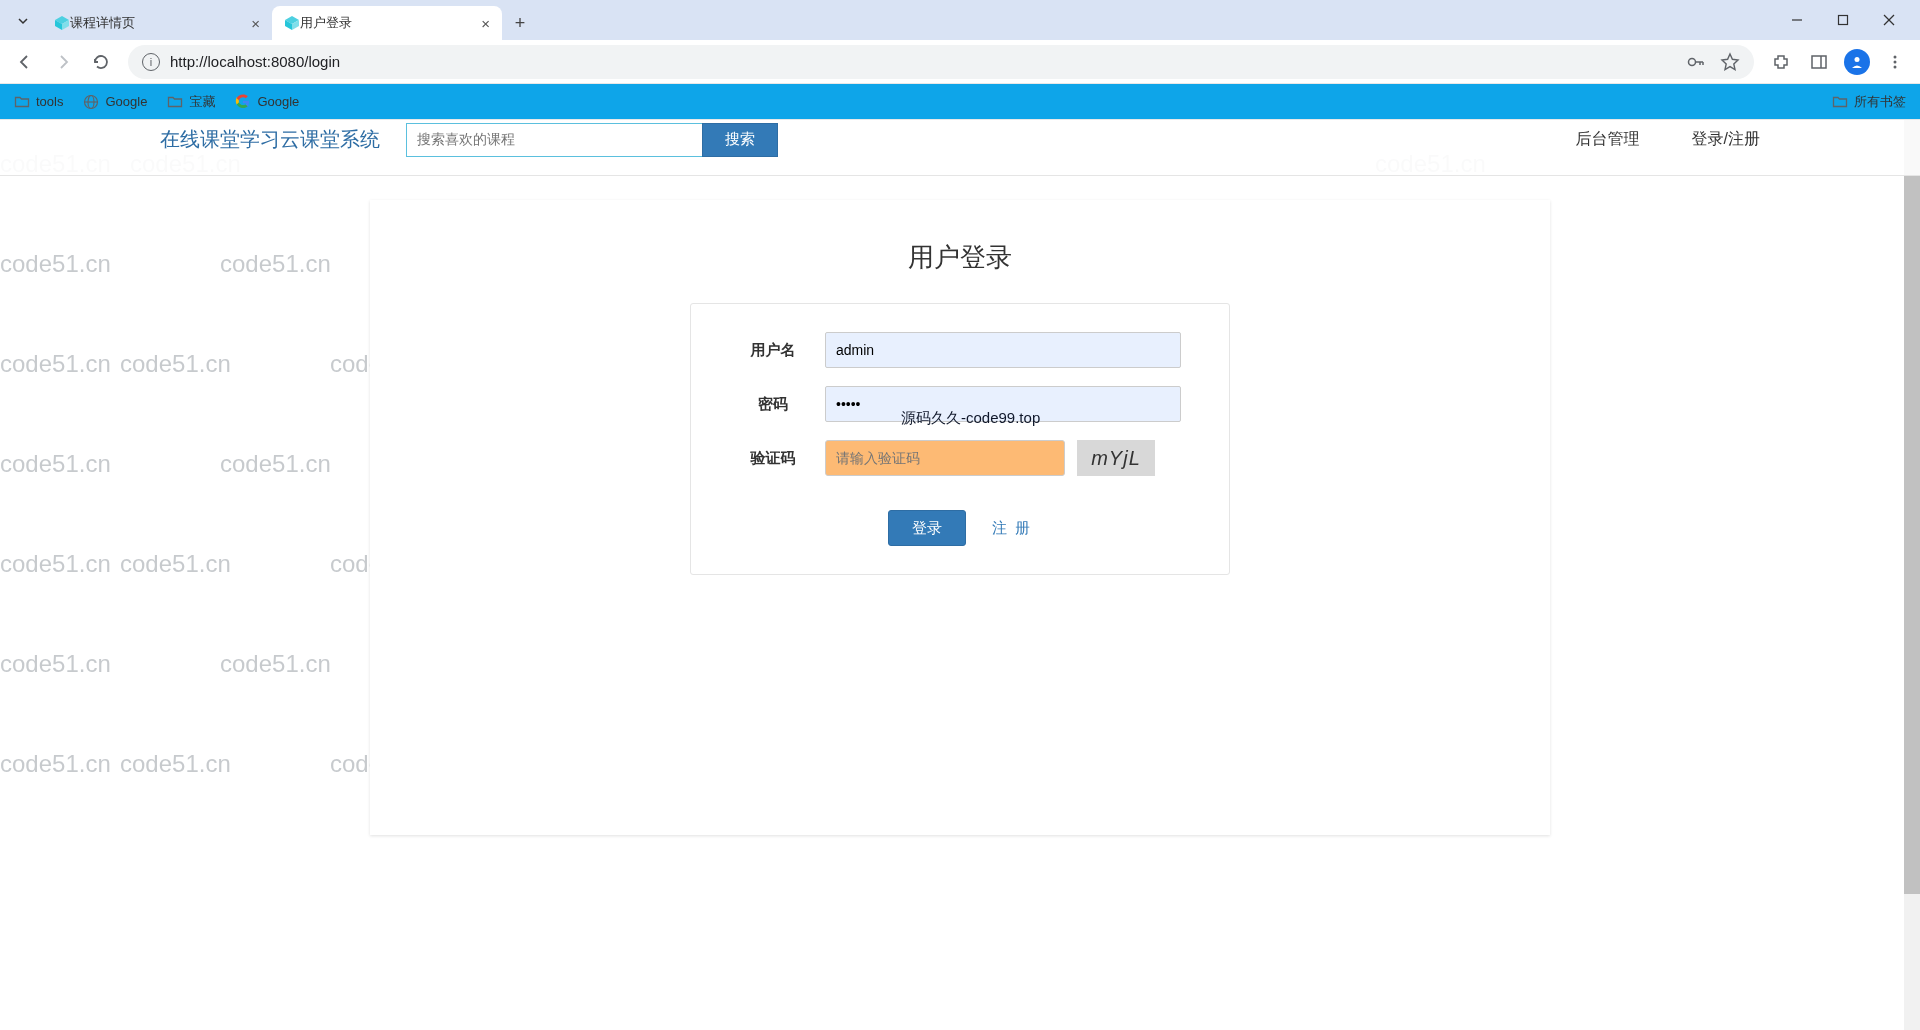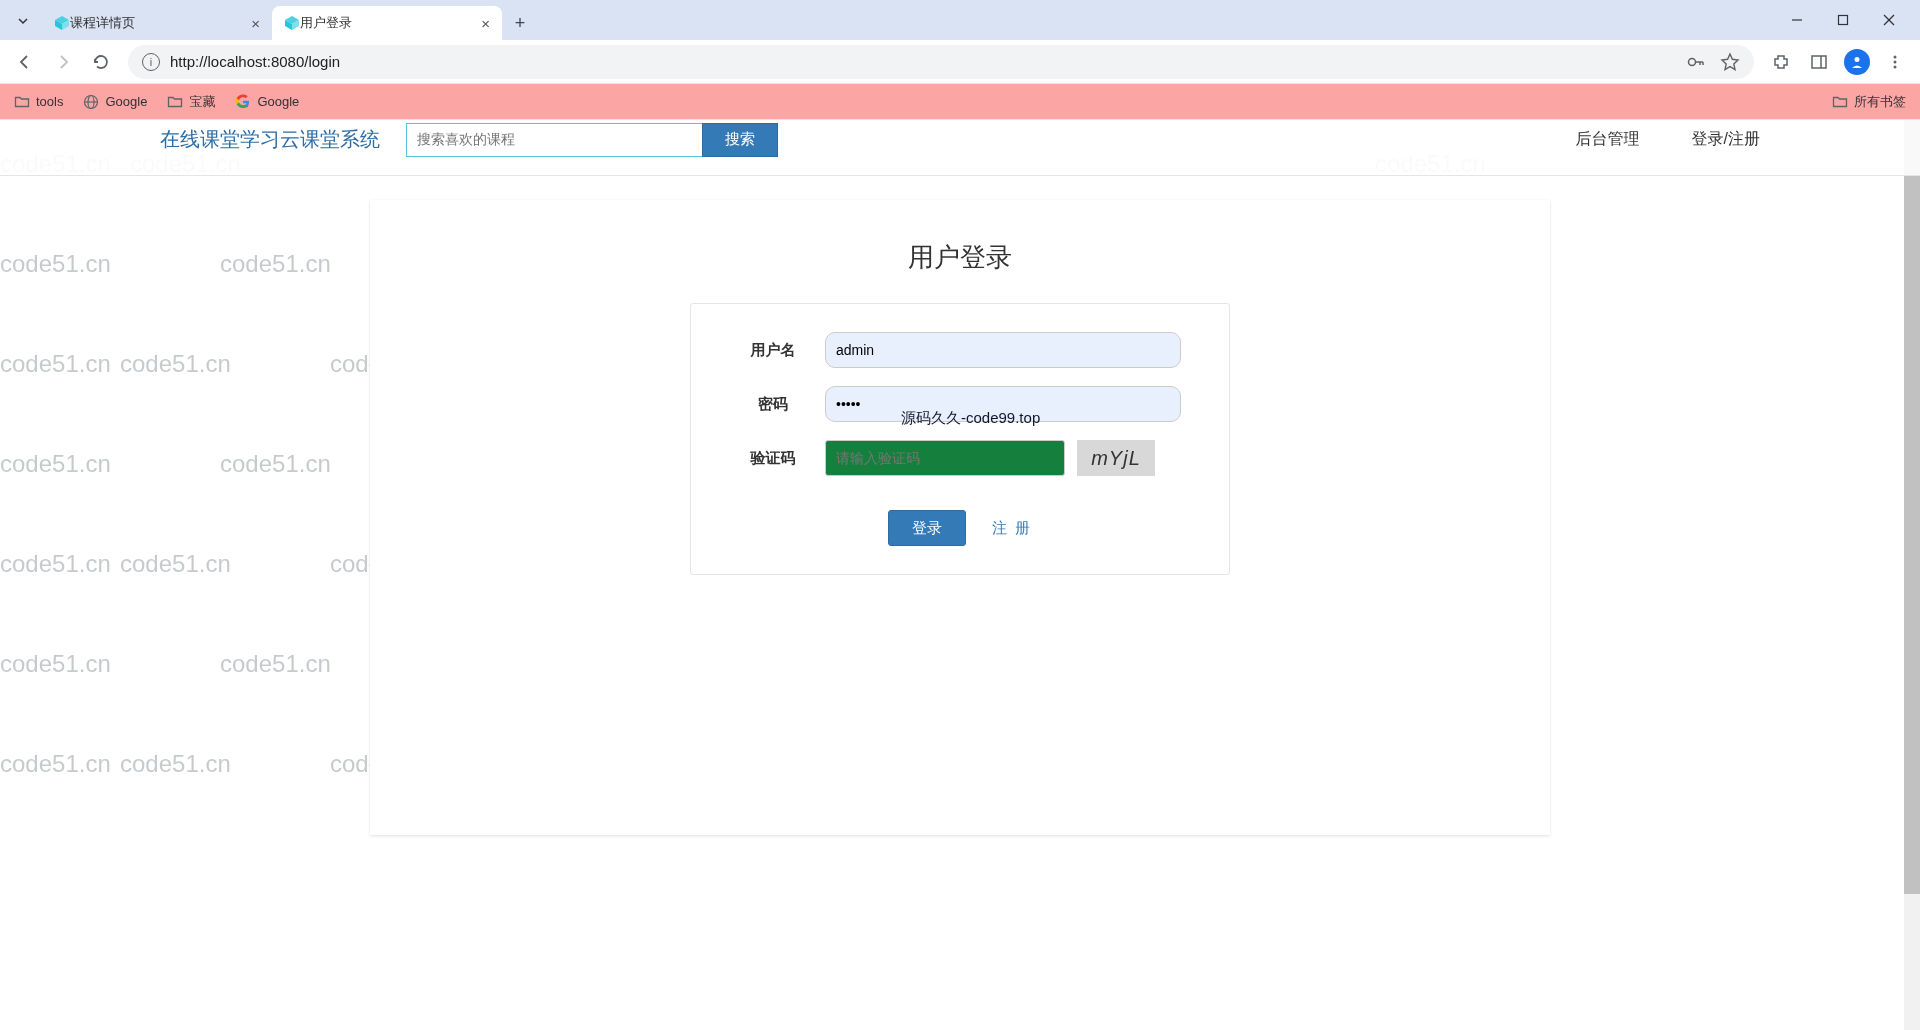--- a/index.html
+++ b/index.html
@@ -25,42 +25,42 @@
 .addr-bar { height: 44px; background: #fff; display: flex; align-items: center; padding: 0 8px; gap: 4px; border-bottom: 1px solid #e8e8e8; }
 .nav-btn { width: 34px; height: 34px; display: flex; align-items: center; justify-content: center; color: #5f6368; border-radius: 50%; cursor: pointer; font-size: 18px; }
 .nav-btn.disabled { color: #bdc1c6; }
 .url-box { flex: 1; height: 34px; background: #f1f3f4; border-radius: 17px; display: flex; align-items: center; padding: 0 14px; gap: 10px; margin: 0 6px; }
 .url-box .info-icon { width: 18px; height: 18px; border: 1.5px solid #5f6368; border-radius: 50%; display:flex; align-items:center; justify-content:center; font-size:11px; color:#5f6368;}
 .url-text { font-size: 15px; color: #202124; }
 .url-right { margin-left: auto; display:flex; gap:14px; align-items:center; color:#5f6368; }
 .toolbar-icon { width: 34px; height: 34px; display: flex; align-items: center; justify-content: center; color: #5f6368; cursor: pointer; font-size:18px; }
 .profile-icon { width:26px; height:26px; border-radius:50%; background:#1a73e8; color:#fff; display:flex; align-items:center; justify-content:center; font-size:14px;}
 
-.bookmarks-bar { height: 36px; background: #fca5a5; display: flex; align-items: center; padding: 0 14px; gap: 20px; border-bottom: 1px solid #e8e8e8; font-size: 13px; }
+.bookmarks-bar { height: 36px; background: #0ea5e9; display: flex; align-items: center; padding: 0 14px; gap: 20px; border-bottom: 1px solid #e8e8e8; font-size: 13px; }
 .bookmark { display: flex; align-items: center; gap: 6px; color: #333; cursor: pointer; }
 .bookmark .folder-icon { color: #5f6368; }
 .bookmarks-right { margin-left: auto; }
 
 
 .page { position: relative; z-index: 1; }
 .site-header { height: 56px; border-bottom: 1px solid #e5e5e5; display: flex; align-items: center; padding: 0 160px 16px 160px; background: rgba(255,255,255,0.9); }
 .logo-text { font-size: 20px; color: #2e6da4; font-weight: 500; }
 .search-wrap { display: flex; margin-left: 26px; }
 .search-input { width: 296px; height: 34px; border: 1px solid #5bc0de; border-right:none; padding: 0 10px; font-size: 14px; outline: none; color:#999;font-family:Liberation Mono, monospace; }
 .search-btn { width: 76px; height: 34px; background: #337ab7; color: #fff; border: 1px solid #2e6da4; font-size: 15px; cursor: pointer; }
 .header-right { margin-left: auto; display: flex; gap: 52px; }
 .header-link { font-size: 16px; color: #333; text-decoration: none; cursor: pointer; }
 
 .content-panel { width: 1180px; margin: 24px auto 0; background: #fff; box-shadow: 0 1px 3px rgba(0,0,0,0.12); padding: 40px 0 260px; position: relative; }
 .login-title { text-align: center; font-size: 26px; color: #333; margin-bottom: 28px; font-weight: 500; }
 .login-form { width: 540px; margin: 0 auto; border: 1px solid #e5e5e5; border-radius: 3px; padding: 28px 48px 28px 48px; position: relative; }
 .form-row { display: flex; align-items: center; margin-bottom: 18px; position: relative; }
 .form-label { width: 86px; text-align: center; padding-right: 18px; font-size: 15px; color: #333; font-weight: 600; }
-.text-input { flex: 1; height: 36px; border: 1px solid #ccc; border-radius: 10px; padding: 0 10px; font-size: 14px; background: #e8f0fe; outline: none; }
-.captcha-input { width: 240px; height: 36px; border: 1px solid #ccc; border-radius: 3px; padding: 0 10px; font-size: 14px; background:#15803d; outline:none; }
+.text-input { flex: 1; height: 36px; border: 1px solid #ccc; border-radius: 2px; padding: 0 10px; font-size: 14px; background: #e8f0fe; outline: none; }
+.captcha-input { width: 240px; height: 36px; border: 1px solid #ccc; border-radius: 3px; padding: 0 10px; font-size: 14px; background:#fdba74; outline:none; }
 .captcha-img { width: 78px; height: 36px; background: #d8d8d8; margin-left: 12px; display: flex; align-items: center; justify-content: center; font-size: 20px; font-style: italic; letter-spacing:1px; color:#333; cursor:pointer; }
 .floating-text { position:absolute; top: 105px; left: 210px; font-size:15px; color:#0f172a; z-index:3;}
 .btn-row { display: flex; align-items: center; justify-content: center; gap: 26px; margin-top: 34px; }
 .btn-login { width: 78px; height: 36px; background: #337ab7; color: #fff; border: 1px solid #2e6da4; border-radius: 3px; font-size: 15px; cursor: pointer; }
 .link-register { color: #337ab7; font-size: 15px; cursor: pointer; letter-spacing:2px; }
 
 .scrollbar { position:absolute; right:0; top:120px; width:16px; bottom:0; background:#f1f1f1; }
 .scroll-thumb { position:absolute; top:0; width:100%; height:85%; background:#c1c1c1; }
 
 svg { display:block; }

